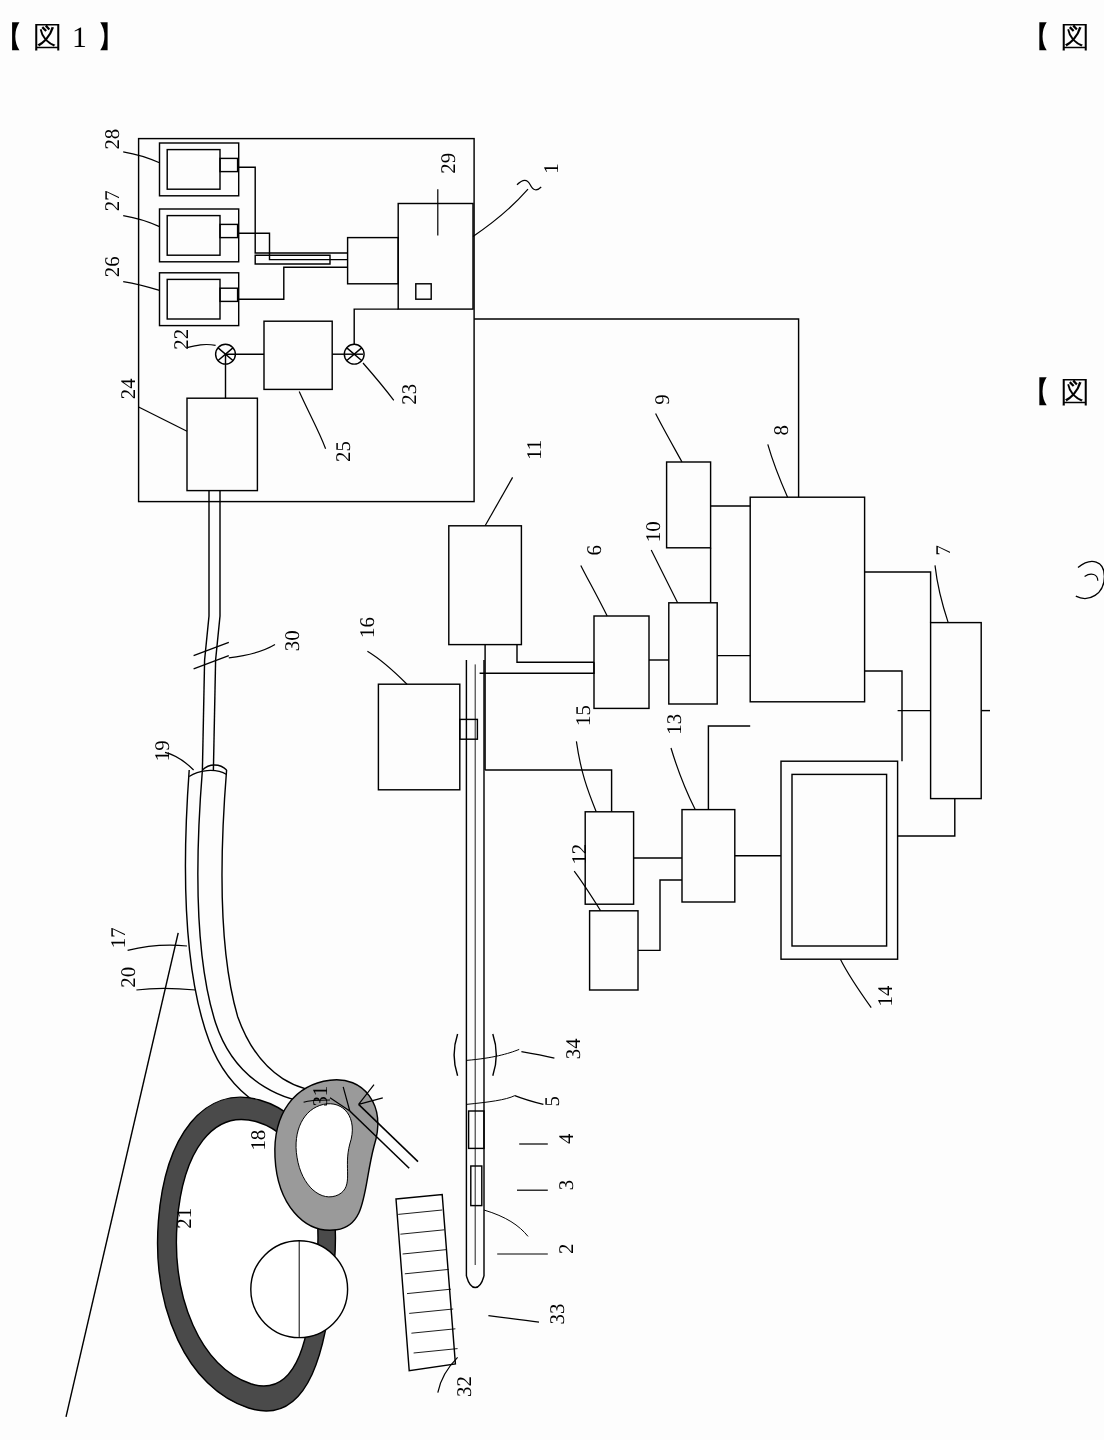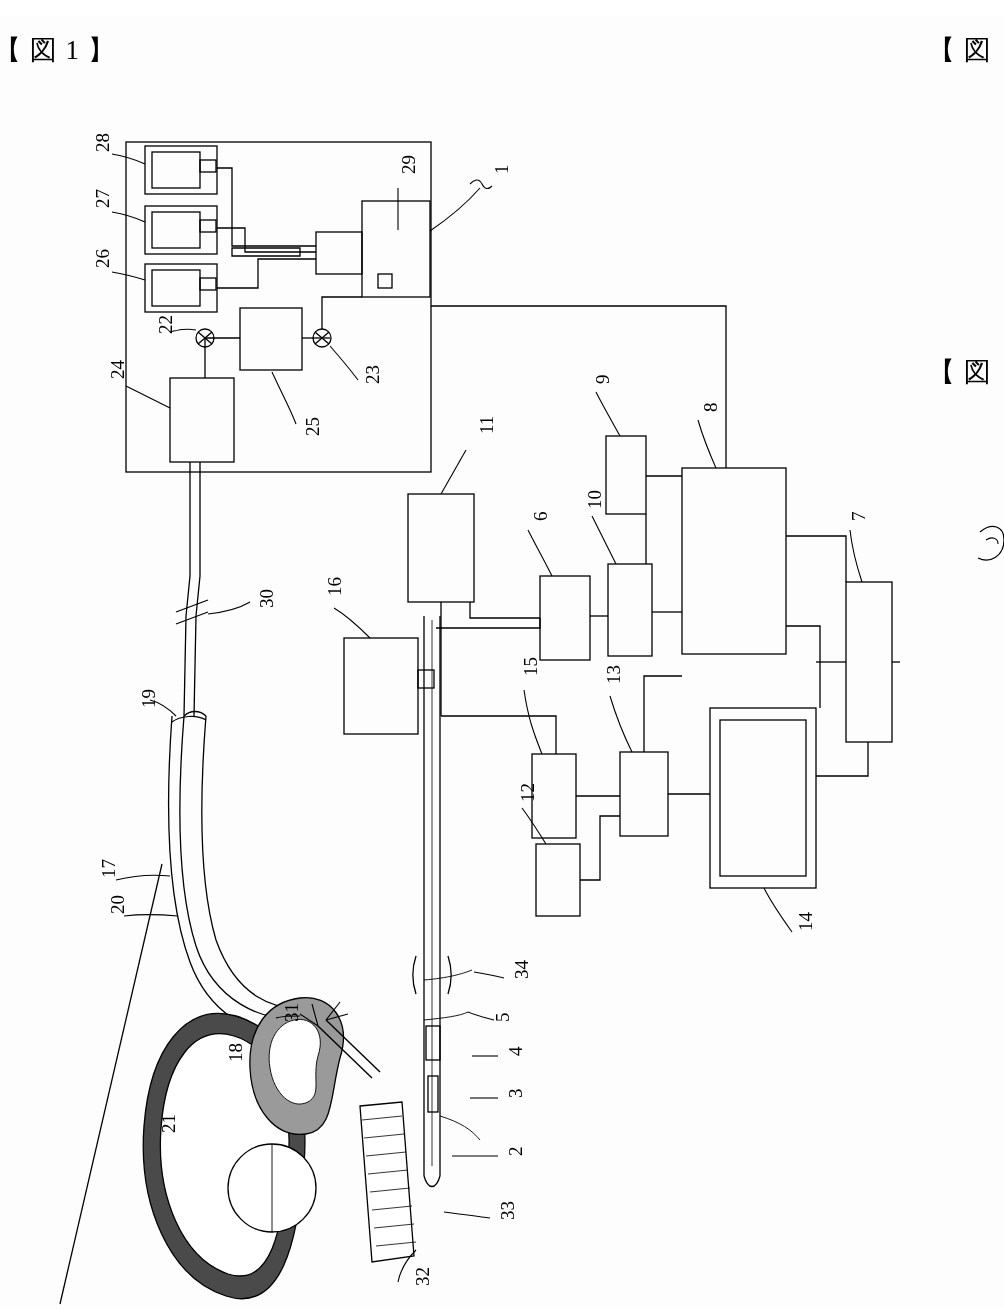--- a/index.html
+++ b/index.html
@@ -12,21 +12,20 @@
     height: 1309px;
     position: relative;
     font-family: "Liberation Serif", serif;
     color: #111;
     overflow: hidden;
   }
   .page {
     position: absolute;
     inset: 0;
     background: #fdfdfd;
-    margin-top: 16px;
   }
   .fig-label {
     position: absolute;
     font-family: "Liberation Serif", serif;
     font-size: 27px;
     letter-spacing: 1px;
     white-space: nowrap;
     color: #000;
   }
   #fig1-label { left: -6px;  top: 16px; }

